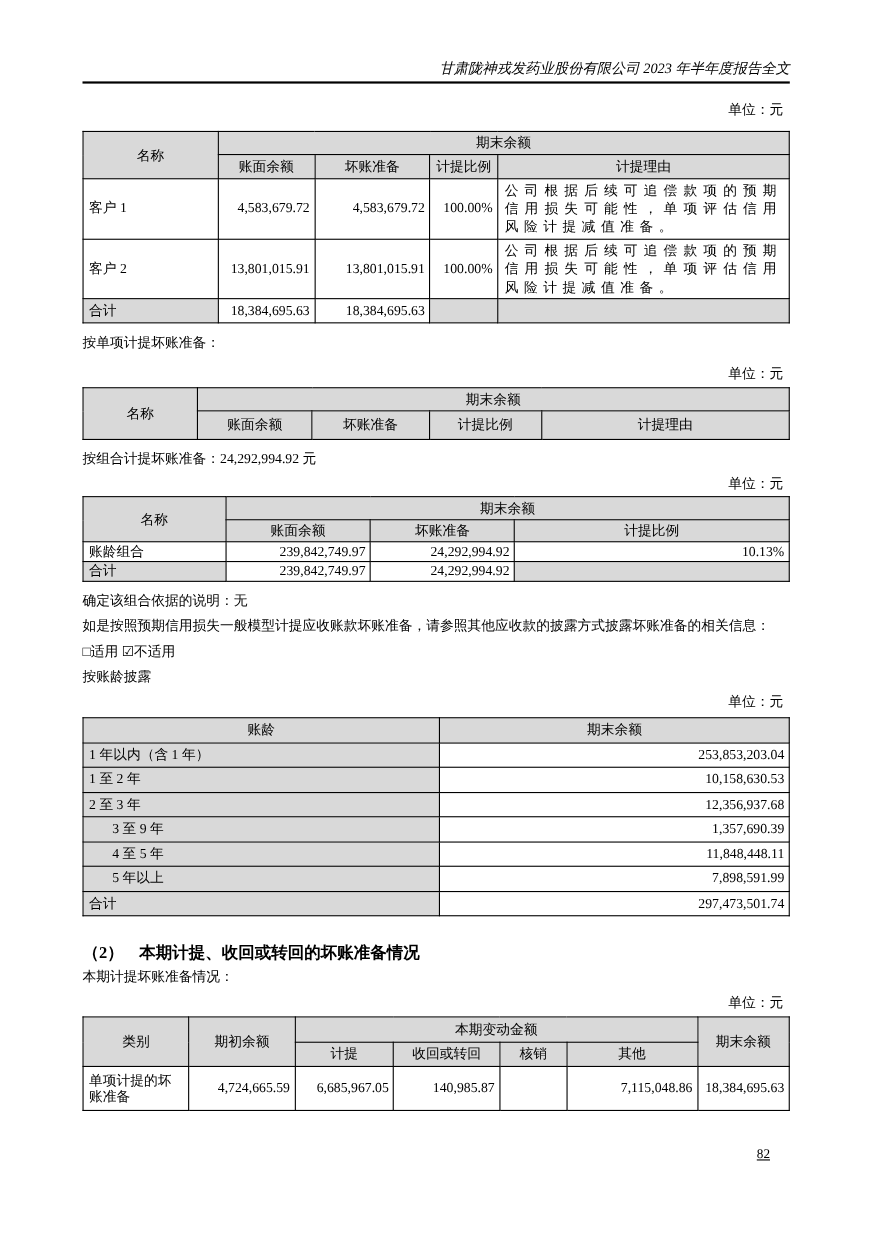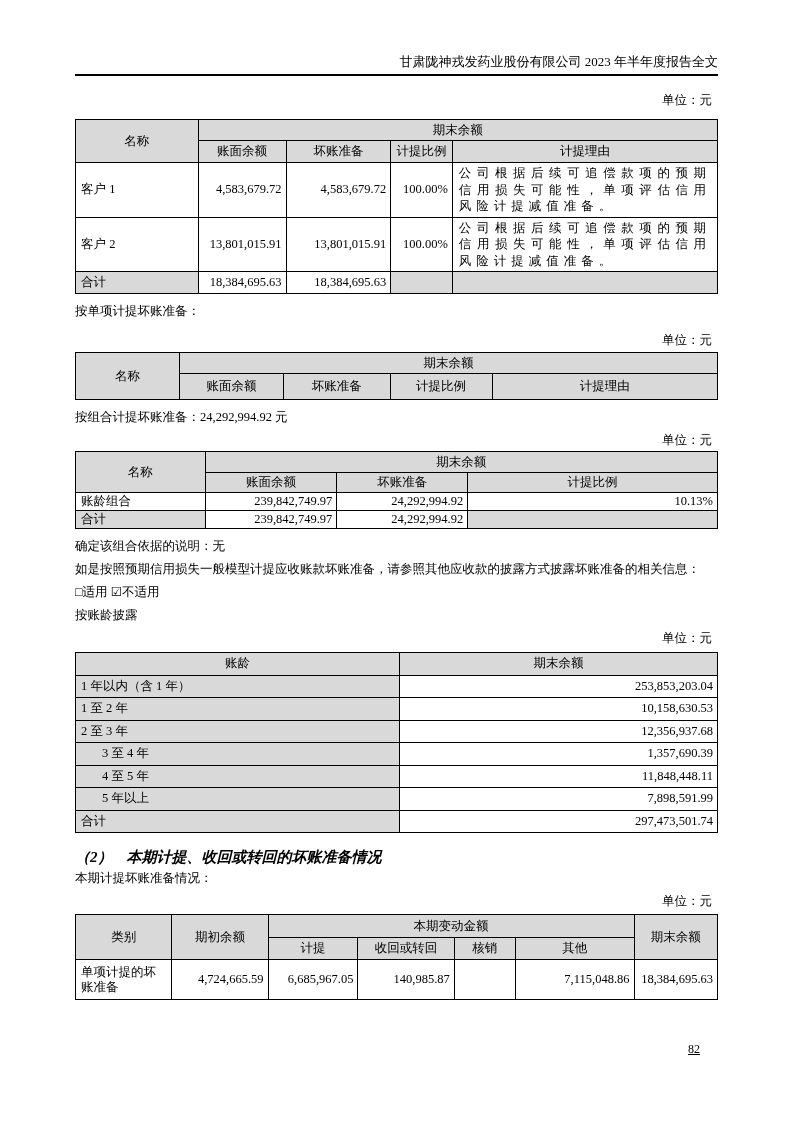--- a/index.html
+++ b/index.html
@@ -5,21 +5,21 @@
   * { margin:0; padding:0; box-sizing:border-box; }
   html,body { background:#ffffff; }
   body {
     width:793px; height:1122px; position:relative;
     font-family:"Liberation Serif","DejaVu Serif",serif;
     color:#000;
   }
   .doc-header {
     position:absolute; left:75px; top:53px; width:643px;
     text-align:right; font-size:13px;
-    border-bottom:2px solid #000; padding-bottom:3px;
+    border-bottom:2px solid #000; padding-bottom:3px;font-style:italic;
   }
   .content { position:absolute; left:75px; top:0; width:643px; }
   .unit { text-align:right; font-size:12.5px; height:16px; line-height:16px; padding-right:6px; }
   .unit1 { margin-top:92px; }
   .para { font-size:12.5px; height:16px; line-height:16px; }
   table { border-collapse:collapse; width:100%; table-layout:fixed; }
   td {
     border:1px solid #000; font-size:12.5px; line-height:15px;
     vertical-align:middle; padding:1px 4px; overflow:hidden;
   }
@@ -41,21 +41,21 @@
   .tbl2 { margin-top:4px; }
   .m-bygroup { margin-top:9px; }
   .unit3 { margin-top:7px; }
   .tbl3 { margin-top:3px; }
   .m-basis { margin-top:9px; }
   .m-model { margin-top:7px; }
   .m-check { margin-top:7px; }
   .m-aging { margin-top:7px; }
   .unit4 { margin-top:7px; }
   .tbl4 { margin-top:6px; }
-  .heading2 { margin-top:15px; font-size:15px; font-weight:bold; height:18px; line-height:18px;font-style:italic; }
+  .heading2 { margin-top:25px; font-size:15px; font-weight:bold; height:18px; line-height:18px; }
   .heading2 .hnum { margin-right:14px; }
   .m-current { margin-top:4px; }
   .unit5 { margin-top:7px; }
   .tbl5 { margin-top:5px;padding-left:20px; }
   .page-number { position:absolute; top:1042px; left:688px; font-size:12px;text-decoration:underline; }
 </style>
 </head>
 <body>
 
 <div class="doc-header">甘肃陇神戎发药业股份有限公司 2023 年半年度报告全文</div>
@@ -195,21 +195,21 @@
     </tr>
     <tr>
       <td class="gray l">1 至 2 年</td>
       <td class="r">10,158,630.53</td>
     </tr>
     <tr>
       <td class="gray l">2 至 3 年</td>
       <td class="r">12,356,937.68</td>
     </tr>
     <tr>
-      <td class="gray l indent">3 至 4 年</td>
+      <td class="gray l indent">3 至 9 年</td>
       <td class="r">1,357,690.39</td>
     </tr>
     <tr>
       <td class="gray l indent">4 至 5 年</td>
       <td class="r">11,848,448.11</td>
     </tr>
     <tr>
       <td class="gray l indent">5 年以上</td>
       <td class="r">7,898,591.99</td>
     </tr>

